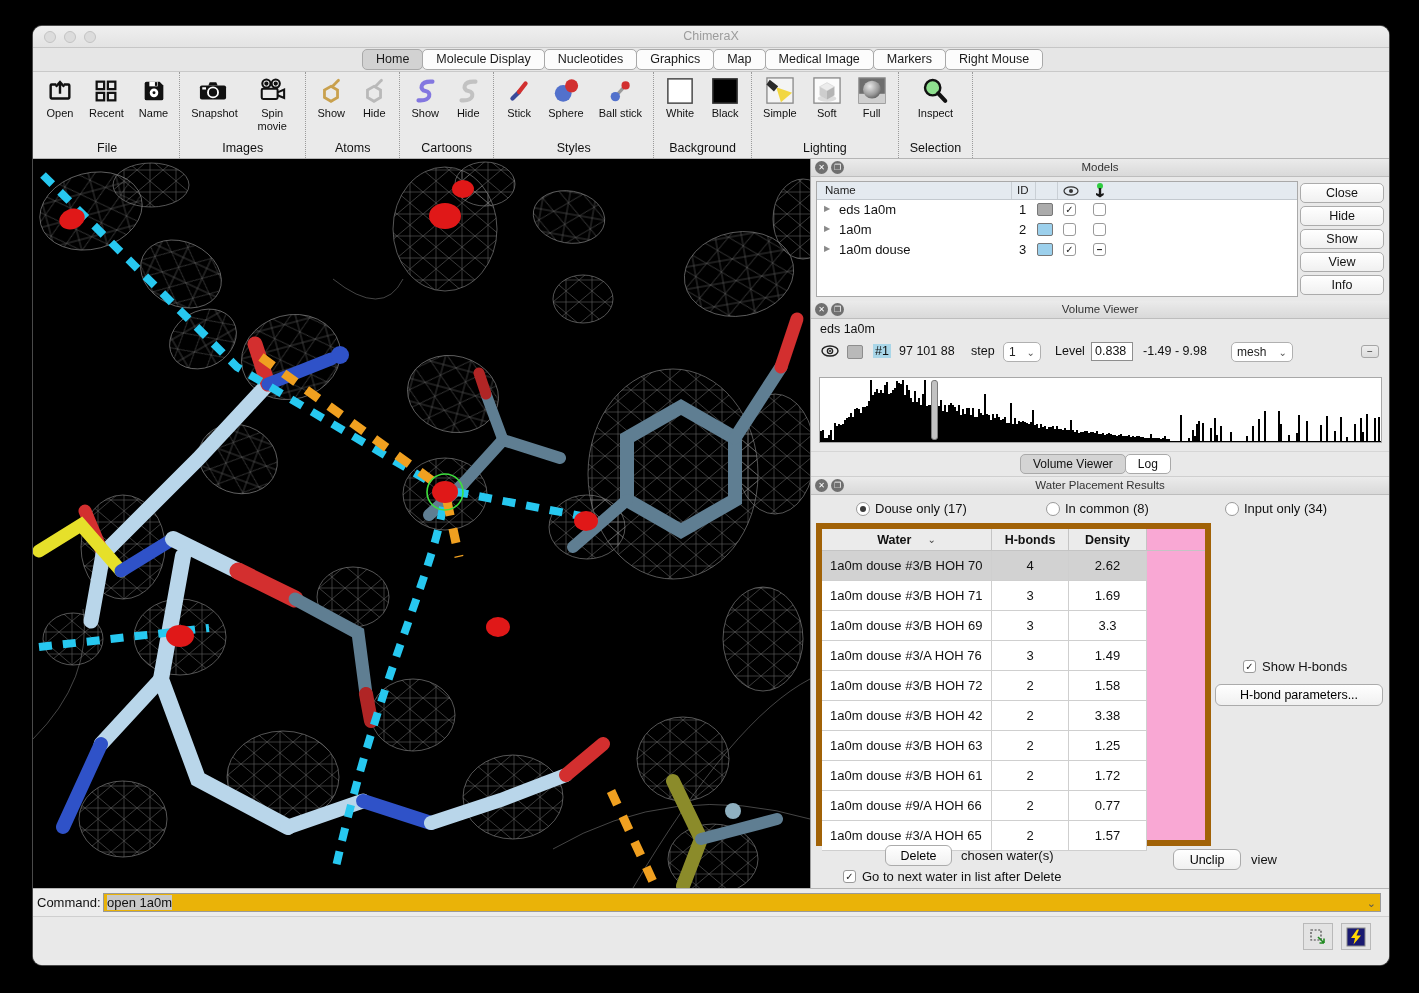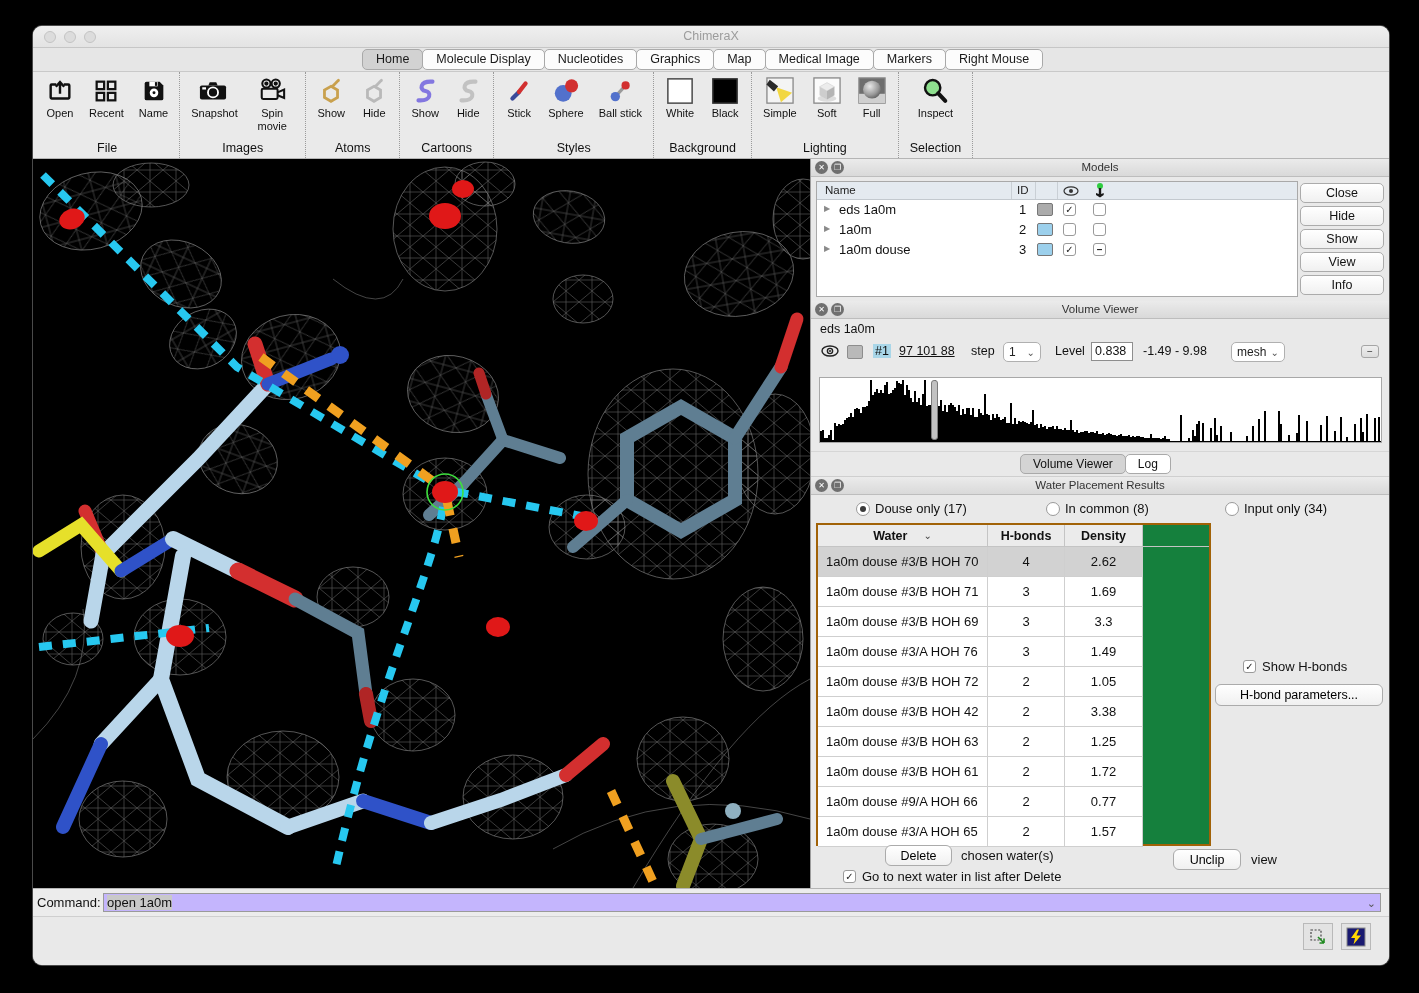--- a/index.html
+++ b/index.html
@@ -64,50 +64,50 @@
           border-radius:5px; font-size:12.5px; font-family:inherit; color:#111; }
 
   
   .volume { height:150px; position:relative; flex:none; }
   .vname { position:absolute; left:9px; top:21px; font-size:12.5px; }
   .vrow { position:absolute; left:0; top:40px; height:24px; width:100%; font-size:12.5px; }
   .vrow > * { position:absolute; }
   .veye { left:10px; top:4px; }
   .vsw { left:36px; top:4px; width:16px; height:14px; background:#b9b9b9; border:1px solid #8d8d8d; border-radius:2px; }
   .vid { left:62px; top:3px; padding:0 2px; font-size:12.5px; }
-  .vdims { left:88px; top:3px;text-decoration:underline; }
+  .vdims { left:88px; top:3px; }
   .vsteplbl { left:160px; top:3px; }
   .vselect { height:20px; border:1px solid #b0b0b0; border-radius:5px; background:#fff; font-size:12px;
              display:inline-flex; align-items:center; justify-content:space-between; padding:0 5px; color:#222; }
   .vstep { left:192px; top:1px; width:38px; }
   .vlevellbl { left:244px; top:3px; }
   .vlevel { left:280px; top:1px; width:42px; height:19px; background:#fff; border:1px solid #8e8e8e; font-size:12.5px; line-height:17px; padding-left:3px; }
   .vrange { left:332px; top:3px; }
-  .vmesh { left:420px; top:1px; width:54px; }
+  .vmesh { left:420px; top:1px; width:62px; }
   .vmin { right:10px; top:4px; width:18px; height:13px; background:linear-gradient(#eee,#ddd); border:1px solid #a5a5a5;
           border-radius:3px; font-size:10px; line-height:11px; text-align:center; color:#333; }
   .chev { color:#555; font-size:10px; }
   .hist { position:absolute; left:8px; top:76px; width:563px; height:66px; background:#fff; border:1px solid #a8a8a8; }
   .histbars { position:absolute; inset:1px 0 0 0; display:flex; align-items:flex-end; overflow:hidden; }
   .histbars .bar { width:2px; background:#000; flex:none; }
   .hslider { position:absolute; left:111px; top:2px; width:7px; height:60px; background:#c2c2c2; border:1px solid #7c7c7c; border-radius:3px; }
 
   
   .tabstrip { height:26px; display:flex; align-items:center; padding-left:210px; background:#e9e9e9;
               border-top:1px solid #d6d6d6; border-bottom:1px solid #cfcfcf; flex:none; }
   .btab { height:20px; line-height:18px; padding:0 12px; border:1px solid #a9a9a9; border-radius:5px;
           background:#fff; font-size:12px; margin-left:-1px; }
   .btab.on { background:#d4d4d4; }
 
   
   .water { flex:1; position:relative; }
   .ritem { position:absolute; top:24px; display:flex; align-items:center; gap:5px; font-size:13px; }
   .rd { width:14px; height:14px; border-radius:50%; background:#fff; border:1px solid #9a9a9a; position:relative; flex:none; }
   .rd.on::after { content:""; position:absolute; left:3px; top:3px; width:6px; height:6px; border-radius:50%; background:#3a3a3a; }
-  .wtable { position:absolute; left:5px; top:46px; width:395px; height:323px; background:#15803d; border:2px solid #a16207; }
+  .wtable { position:absolute; left:5px; top:46px; width:395px; height:323px; background:#f9a8d4; border:6px solid #a16207; }
   .whead { display:flex; height:22px; font-size:12.5px; font-weight:bold; border-bottom:1px solid #c4c4c4; }
   .whead .c { background:#ebebeb; border-right:1px solid #c4c4c4; display:flex; align-items:center; justify-content:center; gap:16px; }
   .wc1 { width:170px; } .wc2 { width:77px; } .wc3 { width:78px; }
   .sortchev { font-size:10px; color:#444; font-weight:normal; }
   .wrow { display:flex; height:30px; font-size:13px; }
   .wrow .c { border-right:1px solid #cfcfcf; border-bottom:1px solid #cfcfcf; display:flex; align-items:center; justify-content:center; background:#fff; }
   .wrow .wc1 { justify-content:flex-start; padding-left:8px; }
   .wrow.on .c { background:#d2d2d2; }
   .showhb { position:absolute; left:432px; top:182px; display:flex; gap:6px; align-items:center; font-size:13px; }
   .hbparams { position:absolute; left:404px; top:207px; width:168px; height:22px; background:linear-gradient(#fff,#f0f0f0);
@@ -116,21 +116,21 @@
             border:1px solid #ababab; border-radius:6px; font-size:12.5px; font-family:inherit; }
   .delsuf { position:absolute; left:150px; top:371px; font-size:13px; }
   .unclipbtn { position:absolute; left:362px; top:372px; width:68px; height:21px; background:linear-gradient(#fff,#f0f0f0);
                border:1px solid #ababab; border-radius:6px; font-size:12.5px; font-family:inherit; }
   .unclipsuf { position:absolute; left:440px; top:375px; font-size:13px; }
   .nextrow { position:absolute; left:32px; top:392px; display:flex; gap:6px; align-items:center; font-size:13px; }
 
   
   .commandbar { height:28px; background:#ececec; border-top:1px solid #b5b5b5; position:relative; font-size:13px; }
   .cmdlabel { position:absolute; left:4px; top:6px; }
-  .cmdinput { position:absolute; left:70px; top:4px; right:8px; height:19px; background:#c4b5fd; border:1px solid #9a9a9a;
+  .cmdinput { position:absolute; left:70px; top:4px; right:8px; height:19px; background:#eab308; border:1px solid #9a9a9a;
               line-height:17px; padding-left:3px; }
   .cmdsel { background:#c9c9c9; }
   .cmdchev { position:absolute; right:4px; top:1px; color:#555; font-size:11px; }
 
   
   .statusbar { height:49px; background:#e9e9e9; border-top:1px solid #cfcfcf; position:relative; }
   .sbtn { position:absolute; top:6px; width:30px; height:27px; background:#e3e3e3; border:1px solid #b9b9b9;
           display:flex; align-items:center; justify-content:center; }
   .sbtn1 { right:56px; } .sbtn2 { right:18px; }
 </style>
@@ -908,21 +908,21 @@
 
               <div class="wrow">
                 <span class="c wc1">1a0m douse #3/A HOH 76</span>
                 <span class="c wc2">3</span>
                 <span class="c wc3">1.49</span>
               </div>
 
               <div class="wrow">
                 <span class="c wc1">1a0m douse #3/B HOH 72</span>
                 <span class="c wc2">2</span>
-                <span class="c wc3">1.05</span>
+                <span class="c wc3">1.58</span>
               </div>
 
               <div class="wrow">
                 <span class="c wc1">1a0m douse #3/B HOH 42</span>
                 <span class="c wc2">2</span>
                 <span class="c wc3">3.38</span>
               </div>
 
               <div class="wrow">
                 <span class="c wc1">1a0m douse #3/B HOH 63</span>

